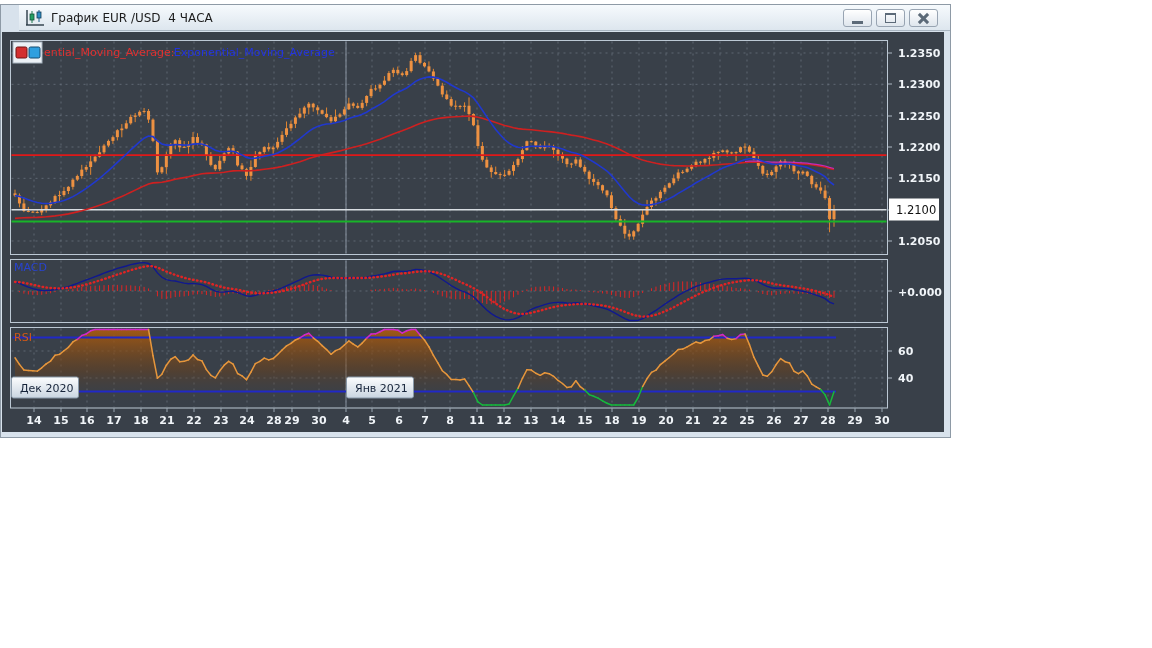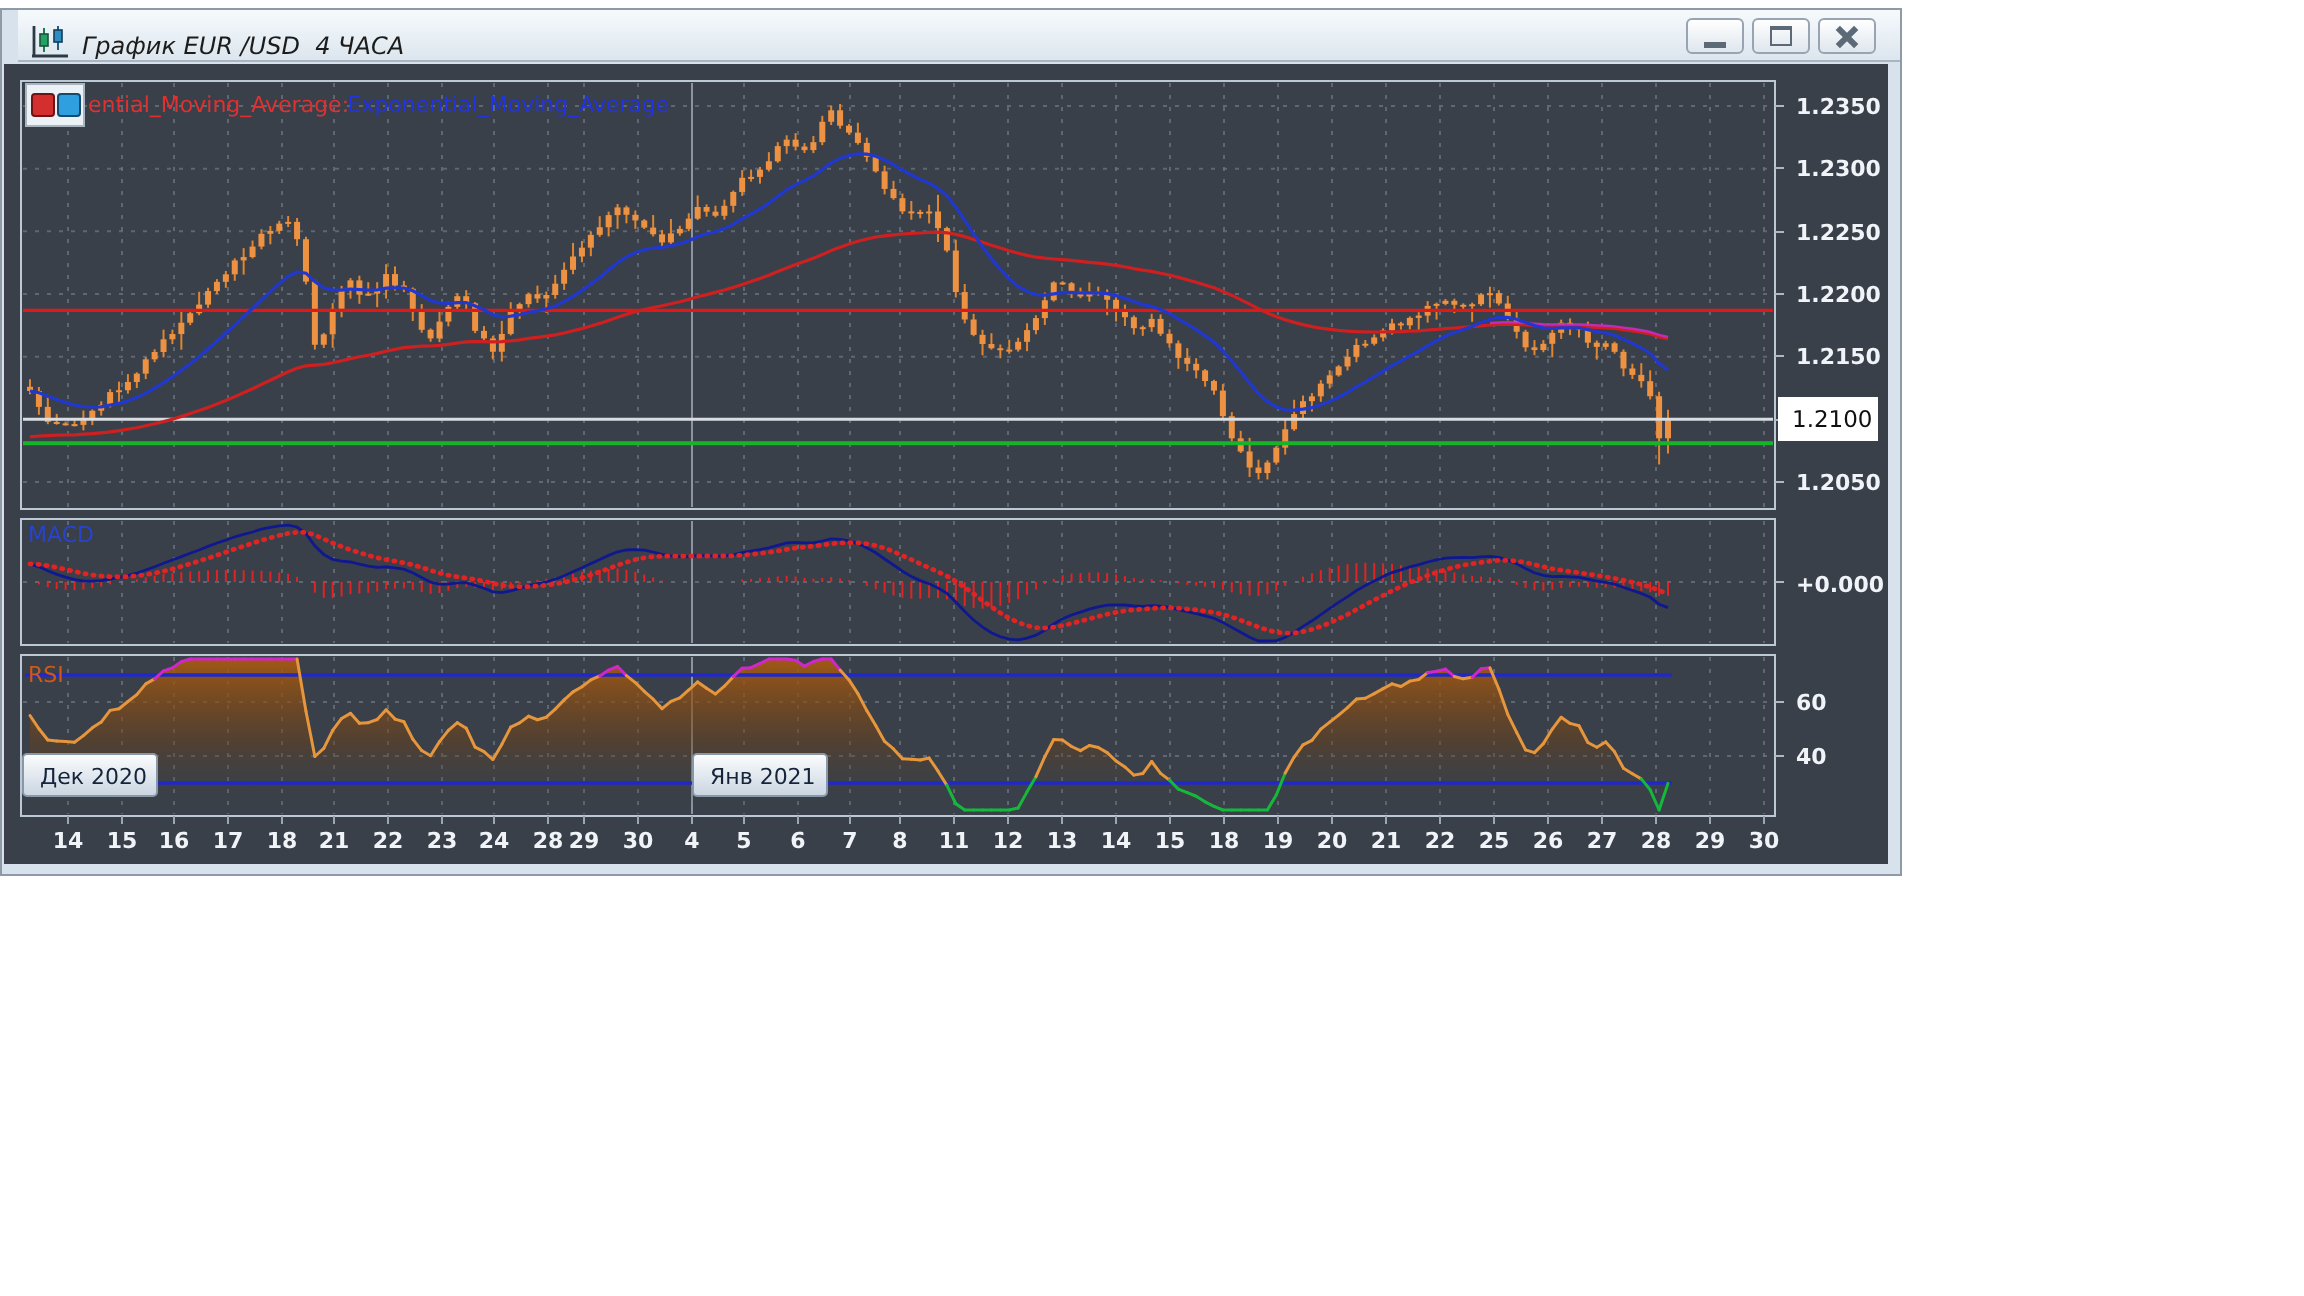--- a/index.html
+++ b/index.html
@@ -6,24 +6,24 @@
   body{
     width:1152px;height:648px;background:#ffffff;overflow:hidden;
     font-family:"DejaVu Sans","Liberation Sans",sans-serif;
     position:relative;
   }
   .window{
     position:absolute;left:0;top:4px;width:951px;height:434px;
     background:#d8e2ec;border:1px solid #8e9aa6;box-sizing:border-box;
   }
   .titlebar{
-    position:absolute;left:8px;top:0;right:0;height:26px;
+    position:absolute;left:18px;top:0;right:0;height:26px;
     background:linear-gradient(#f6fafd,#dde6ee);
     border-bottom:1px solid #a9b5c1;
-    display:flex;align-items:flex-end;padding:0 6px;box-sizing:border-box;font-style:italic;
+    display:flex;align-items:center;padding:0 6px;box-sizing:border-box;
   }
   .app-icon{width:20px;height:18px;display:inline-block;margin-right:6px;}
   .title{font-size:12px;color:#1c1c1c;white-space:pre;}
   .win-buttons{position:absolute;right:12px;top:4px;display:flex;gap:4px;}
   .win-btn{
     width:29px;height:18px;border:1px solid #98a4b2;border-radius:3px;
     background:linear-gradient(#ffffff,#dfe6ed);
     display:flex;align-items:center;justify-content:center;
     padding:0;cursor:pointer;position:relative;
   }

